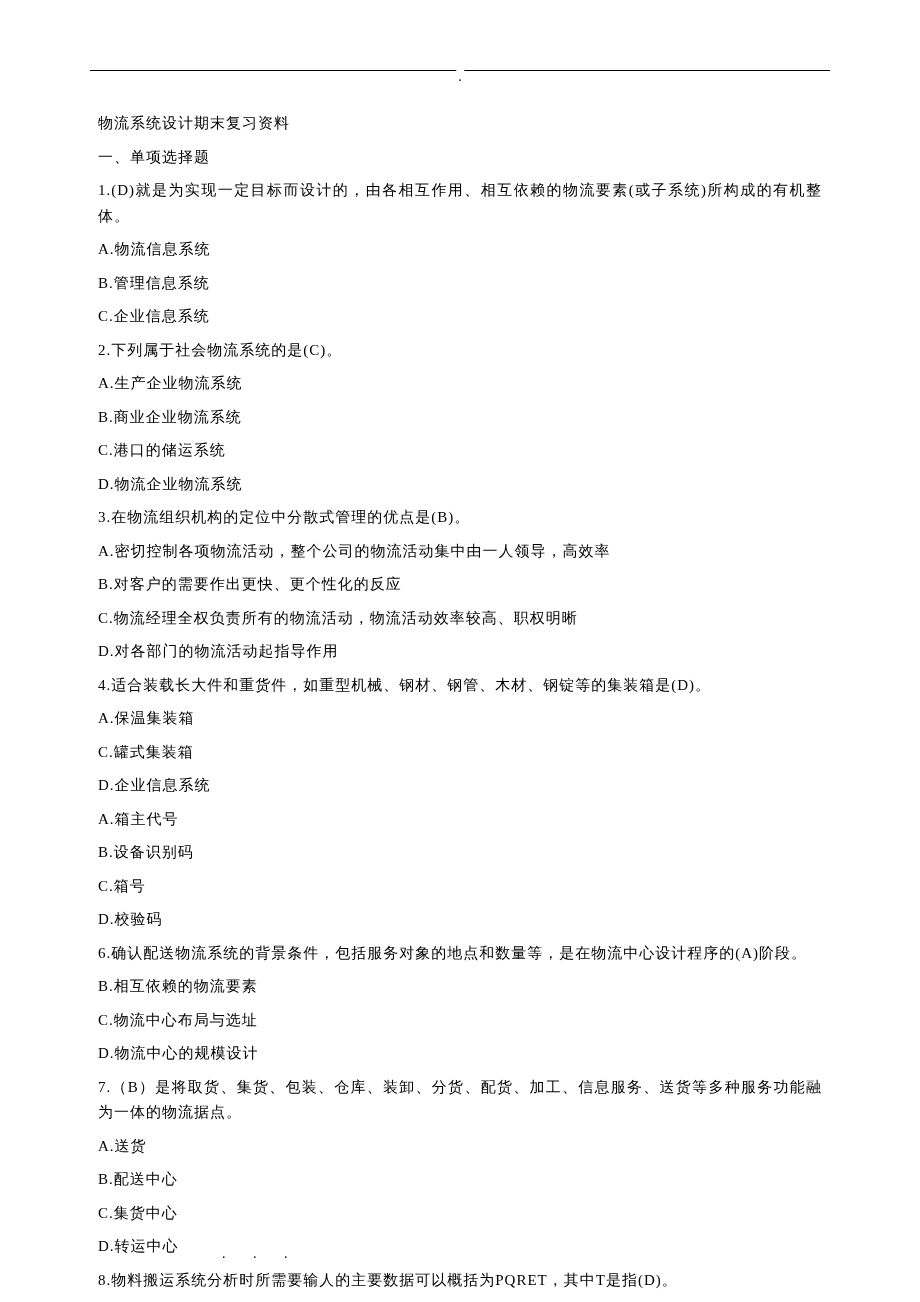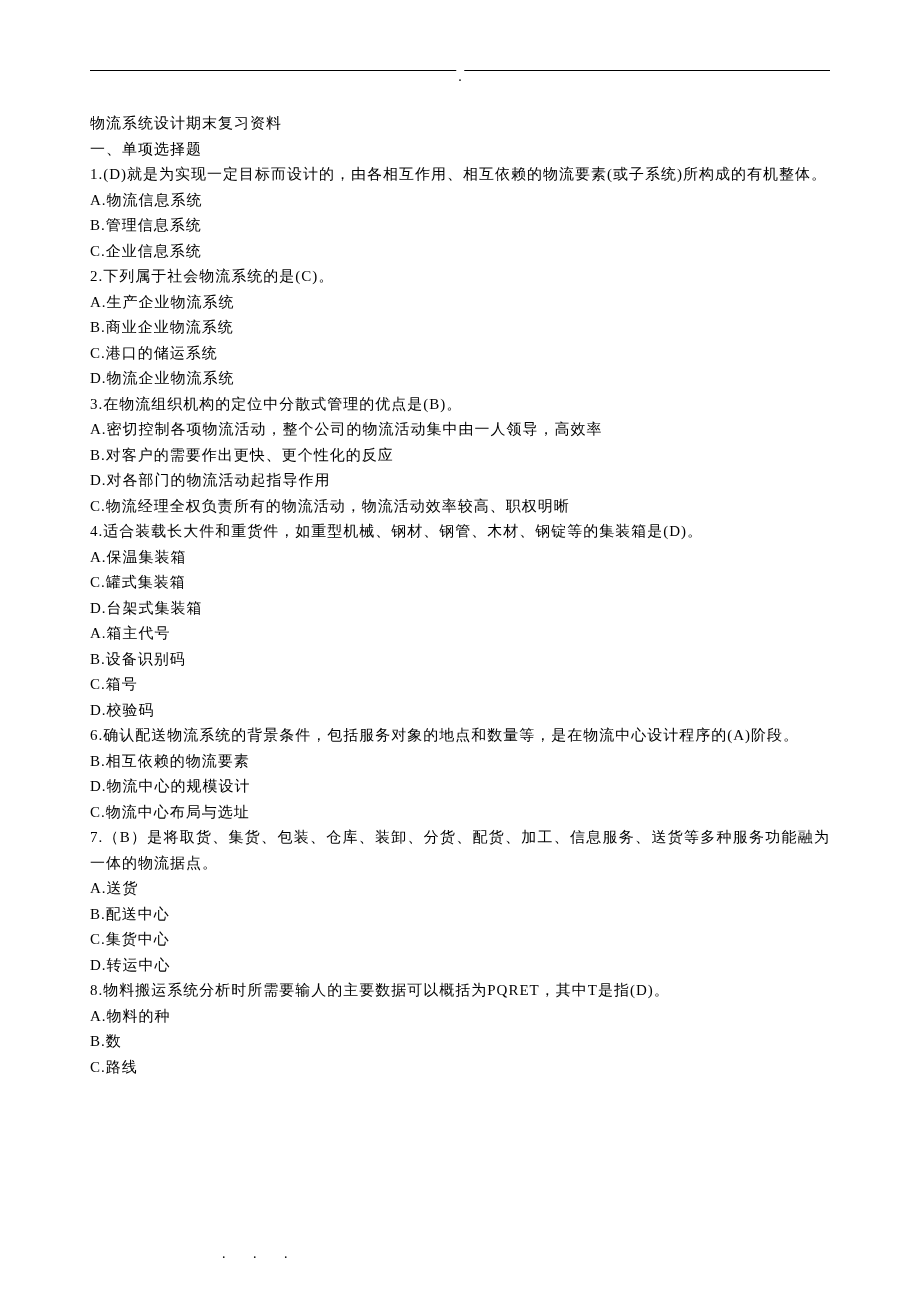--- a/index.html
+++ b/index.html
@@ -26,21 +26,21 @@
       position: absolute;
       left: 50%;
       top: -5px;
       transform: translateX(-50%);
       font-size: 14px;
       color: #000;
       background: #fff;
       padding: 0 2px;
     }
     .content p {
-      margin: 0;
+      margin: 8px;
       letter-spacing: 1px;
       text-align: justify;
     }
     .footer-dots {
       position: absolute;
       bottom: 36px;
       left: 222px;
       font-size: 14px;
       letter-spacing: 12px;
       color: #000;
@@ -64,37 +64,37 @@
 
     <p>2.下列属于社会物流系统的是(C)。</p>
     <p>A.生产企业物流系统</p>
     <p>B.商业企业物流系统</p>
     <p>C.港口的储运系统</p>
     <p>D.物流企业物流系统</p>
 
     <p>3.在物流组织机构的定位中分散式管理的优点是(B)。</p>
     <p>A.密切控制各项物流活动，整个公司的物流活动集中由一人领导，高效率</p>
     <p>B.对客户的需要作出更快、更个性化的反应</p>
+    <p>C.物流经理全权负责所有的物流活动，物流活动效率较高、职权明晰</p>
     <p>D.对各部门的物流活动起指导作用</p>
-    <p>C.物流经理全权负责所有的物流活动，物流活动效率较高、职权明晰</p>
 
     <p>4.适合装载长大件和重货件，如重型机械、钢材、钢管、木材、钢锭等的集装箱是(D)。</p>
     <p>A.保温集装箱</p>
     <p>C.罐式集装箱</p>
-    <p>D.台架式集装箱</p>
+    <p>D.企业信息系统</p>
 
     <p>A.箱主代号</p>
     <p>B.设备识别码</p>
     <p>C.箱号</p>
     <p>D.校验码</p>
 
     <p>6.确认配送物流系统的背景条件，包括服务对象的地点和数量等，是在物流中心设计程序的(A)阶段。</p>
     <p>B.相互依赖的物流要素</p>
+    <p>C.物流中心布局与选址</p>
     <p>D.物流中心的规模设计</p>
-    <p>C.物流中心布局与选址</p>
 
     <p>7.（B）是将取货、集货、包装、仓库、装卸、分货、配货、加工、信息服务、送货等多种服务功能融为一体的物流据点。</p>
     <p>A.送货</p>
     <p>B.配送中心</p>
     <p>C.集货中心</p>
     <p>D.转运中心</p>
 
     <p>8.物料搬运系统分析时所需要输人的主要数据可以概括为PQRET，其中T是指(D)。</p>
     <p>A.物料的种</p>
     <p>B.数</p>

